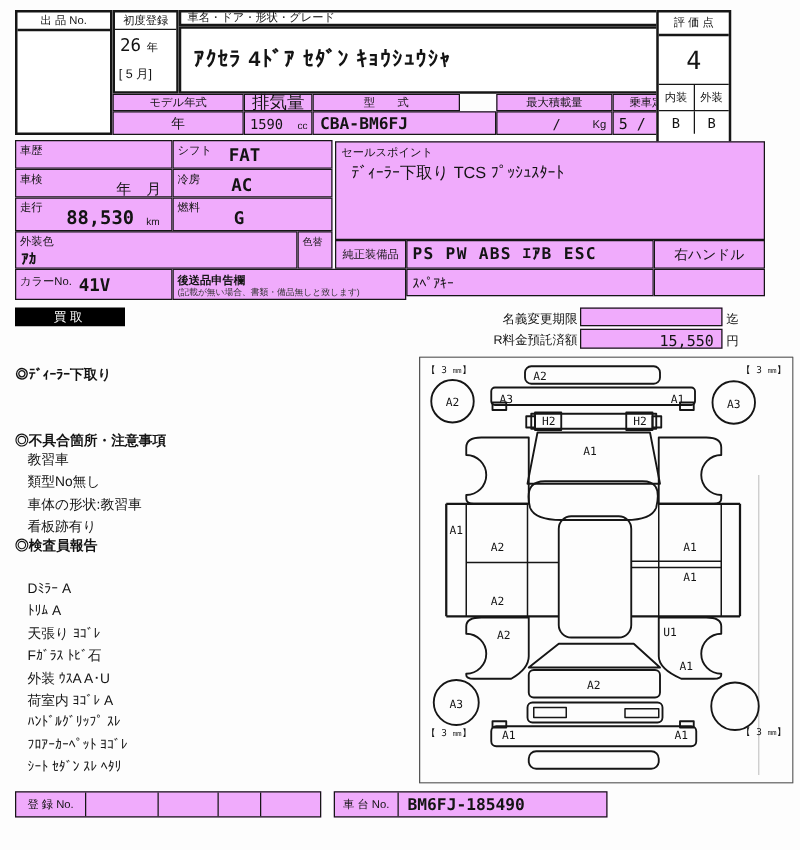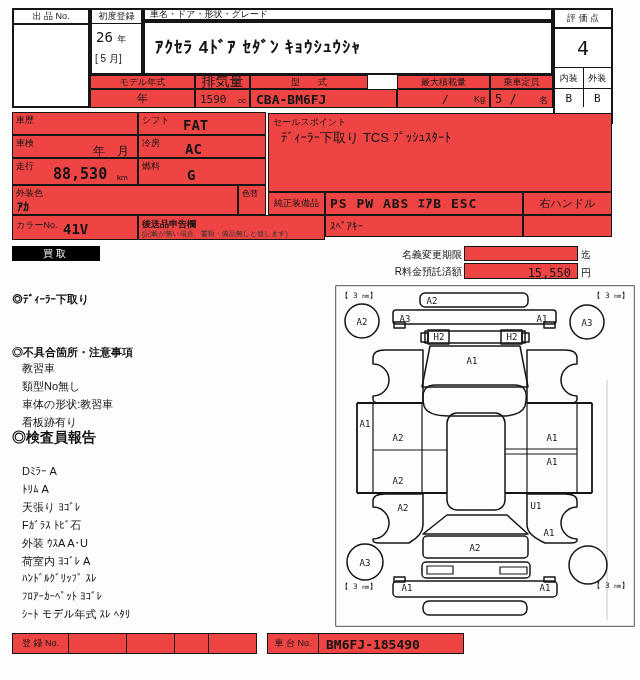--- a/index.html
+++ b/index.html
@@ -1,20 +1,20 @@
 <!DOCTYPE html>
 <html><head>
 <meta charset="utf-8">
 <style>
   html,body{margin:0;padding:0;}
   body{width:640px;height:680px;background:#fdfdfd;position:relative;overflow:hidden;
        font-family:"Liberation Sans",sans-serif;color:#141414;}
   .abs{position:absolute;box-sizing:border-box;}
   .bx{position:absolute;box-sizing:border-box;border:2px solid #161616;background:#fff;}
-  .bx1{position:absolute;box-sizing:border-box;border:1.4px solid #161616;background:#ef4444;}
+  .bx1{position:absolute;box-sizing:border-box;border:1.4px solid #161616;background:#f0abfc;}
   .lbl{font-size:9px;line-height:11px;}
   .mono{font-family:"DejaVu Sans Mono","Liberation Mono",monospace;}
   .ctr{display:flex;align-items:center;justify-content:center;}
   .hdrcell{border-bottom:2px solid #161616;font-size:9px;display:flex;align-items:center;justify-content:center;}
   .note-line{font-size:11px;line-height:17.9px;white-space:pre;}
   .badge{background:#000;color:#fff;}
   svg text{font-family:"DejaVu Sans Mono","Liberation Mono",monospace;fill:#141414;}
 </style>
 </head>
 <body>
@@ -51,21 +51,21 @@
 </div>
 <div class="bx1" style="left:397px;top:89px;width:93px;height:19px;">
   <span class="mono abs" style="left:44px;top:3px;font-size:11px;">/</span>
   <span class="abs" style="right:4px;top:4px;font-size:9px;">Kg</span>
 </div>
 <div class="bx1" style="left:490px;top:89px;width:63px;height:19px;">
   <span class="mono abs" style="left:4px;top:2px;font-size:12px;">5 /</span>
   <span class="abs" style="right:4px;top:4px;font-size:9px;">名</span>
 </div>
 
-<div class="bx" style="left:553px;top:8px;width:60px;height:116px;">
+<div class="bx" style="left:525px;top:8px;width:60px;height:116px;">
   <div class="hdrcell" style="height:17px;">評 価 点</div>
   <div class="ctr mono" style="height:38px;font-size:20px;border-bottom:1.4px solid #161616;">4</div>
   <div style="display:flex;height:20px;border-bottom:1.4px solid #161616;">
     <div class="ctr" style="width:50%;border-right:1.4px solid #161616;font-size:9px;">内装</div>
     <div class="ctr" style="width:50%;font-size:9px;">外装</div>
   </div>
   <div style="display:flex;height:18px;">
     <div class="ctr mono" style="width:50%;border-right:1.4px solid #161616;font-size:11px;">B</div>
     <div class="ctr mono" style="width:50%;font-size:11px;">B</div>
   </div>
@@ -140,31 +140,31 @@
 <div class="abs" style="left:12px;top:292px;font-size:11px;font-weight:bold;">◎ﾃﾞｨｰﾗｰ下取り</div>
 
 <div class="abs" style="left:12px;top:345px;font-size:11px;font-weight:bold;">◎不具合箇所・注意事項</div>
 <div class="abs" style="left:22px;top:360px;">
   <div class="note-line">教習車</div>
   <div class="note-line">類型No無し</div>
   <div class="note-line">車体の形状:教習車</div>
   <div class="note-line">看板跡有り</div>
 </div>
 
-<div class="abs" style="left:12px;top:429px;font-size:14px;font-weight:bold;">◎検査員報告</div>
+<div class="abs" style="left:12px;top:429px;font-size:11px;font-weight:bold;">◎検査員報告</div>
 <div class="abs" style="left:22px;top:463px;">
   <div class="note-line">Dﾐﾗｰ A</div>
   <div class="note-line">ﾄﾘﾑ A</div>
   <div class="note-line">天張り ﾖｺﾞﾚ</div>
   <div class="note-line">Fｶﾞﾗｽ ﾄﾋﾞ石</div>
   <div class="note-line">外装 ｳｽA A･U</div>
   <div class="note-line">荷室内 ﾖｺﾞﾚ A</div>
   <div class="note-line">ﾊﾝﾄﾞﾙｸﾞﾘｯﾌﾟ ｽﾚ</div>
   <div class="note-line">ﾌﾛｱｰｶｰﾍﾟｯﾄ ﾖｺﾞﾚ</div>
-  <div class="note-line">ｼｰﾄ モデル年式 ｽﾚ ﾍﾀﾘ</div>
+  <div class="note-line">ｼｰﾄ ｾﾀﾞﾝ ｽﾚ ﾍﾀﾘ</div>
 </div>
 
 <div class="abs" style="left:335px;top:285px;width:300px;height:342px;">
 <svg width="300" height="342" viewBox="0 0 300 342">
   <g fill="none" stroke="#161616" stroke-width="1.5" stroke-linejoin="round">
     <rect x="0.7" y="0.7" width="298.6" height="340.6" stroke="#555" stroke-width="1"></rect>
     <line x1="272" y1="95" x2="272" y2="335" stroke="#c8c8c8" stroke-width="1"></line>
 
     <circle cx="27" cy="36" r="17"></circle>
     <circle cx="252" cy="37" r="17"></circle>
@@ -251,16 +251,16 @@
   </g>
 </svg>
 </div>
 
 <div class="bx1" style="left:12px;top:633px;width:245px;height:21px;">
   <div class="abs ctr" style="left:0;top:0;width:56px;height:100%;border-right:1.4px solid #161616;font-size:9px;">登 録 No.</div>
   <div class="abs" style="left:113px;top:0;width:0;height:100%;border-left:1.4px solid #161616;"></div>
   <div class="abs" style="left:161px;top:0;width:0;height:100%;border-left:1.4px solid #161616;"></div>
   <div class="abs" style="left:195px;top:0;width:0;height:100%;border-left:1.4px solid #161616;"></div>
 </div>
-<div class="bx1" style="left:267px;top:633px;width:197px;height:21px;">
+<div class="bx1" style="left:267px;top:633px;width:219px;height:21px;">
   <div class="abs ctr" style="left:0;top:0;width:51px;height:100%;border-right:1.4px solid #161616;font-size:9px;">車 台 No.</div>
   <div class="mono abs" style="left:58px;top:3px;font-size:13px;font-weight:bold;">BM6FJ-185490</div>
 </div>
 
 </body></html>

